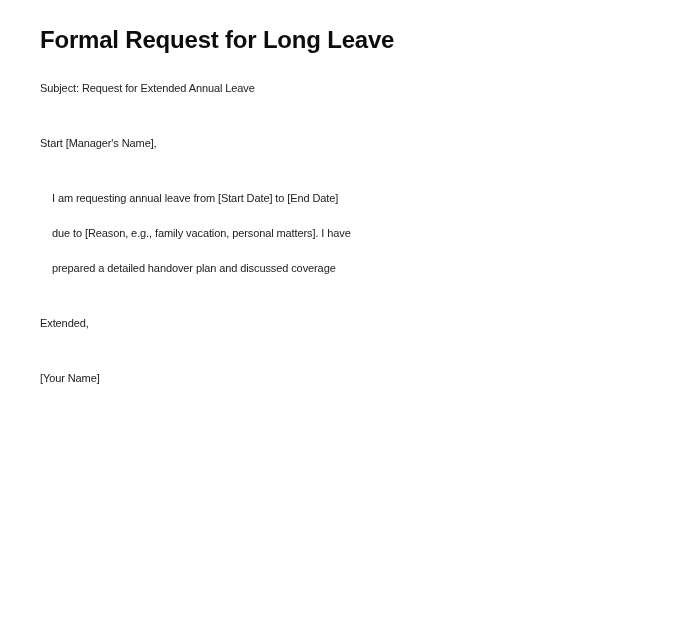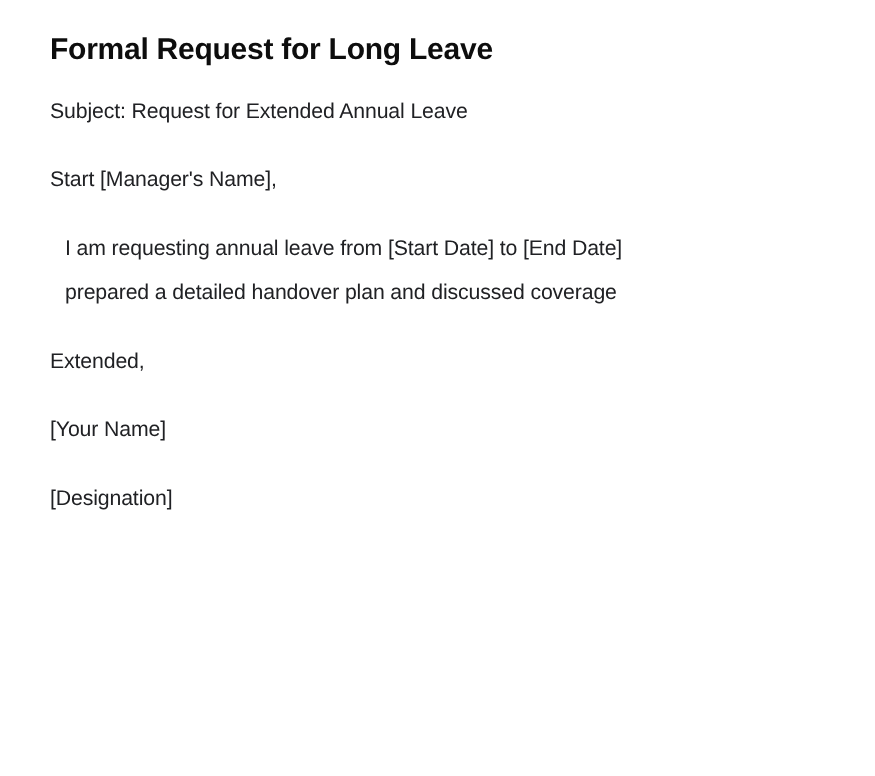--- a/index.html
+++ b/index.html
@@ -18,21 +18,21 @@
   }
   .doc-title {
     font-size: 24px;
     line-height: 30px;
     font-weight: 700;
     color: #0d0d0d;
     letter-spacing: -0.2px;
     margin: 0 0 16px 0;
   }
   .para {
-    font-size: 17px;
+    font-size: 11px;
     line-height: 35px;
     font-weight: 400;
     color: #202124;
     letter-spacing: -0.1px;
     margin: 0 0 20px 0;
     max-width: 620px;
   }
   .para .line {
     display: block;
     white-space: nowrap;
@@ -45,23 +45,23 @@
 <div class="doc">
 
   <h1 class="doc-title">Formal Request for Long Leave</h1>
 
   <p class="para">Subject: Request for Extended Annual Leave</p>
 
   <p class="para">Start [Manager's Name],</p>
 
   <p class="para">
     <span class="line">I am requesting annual leave from [Start Date] to [End Date]</span>
+    <span class="line">due to [Reason, e.g., family vacation, personal matters]. I have</span>
     <span class="line">prepared a detailed handover plan and discussed coverage</span>
   </p>
 
 
   <p class="para">Extended,</p>
 
   <p class="para">[Your Name]</p>
 
-  <p class="para">[Designation]</p>
 
 </div>
 
 </body></html>

